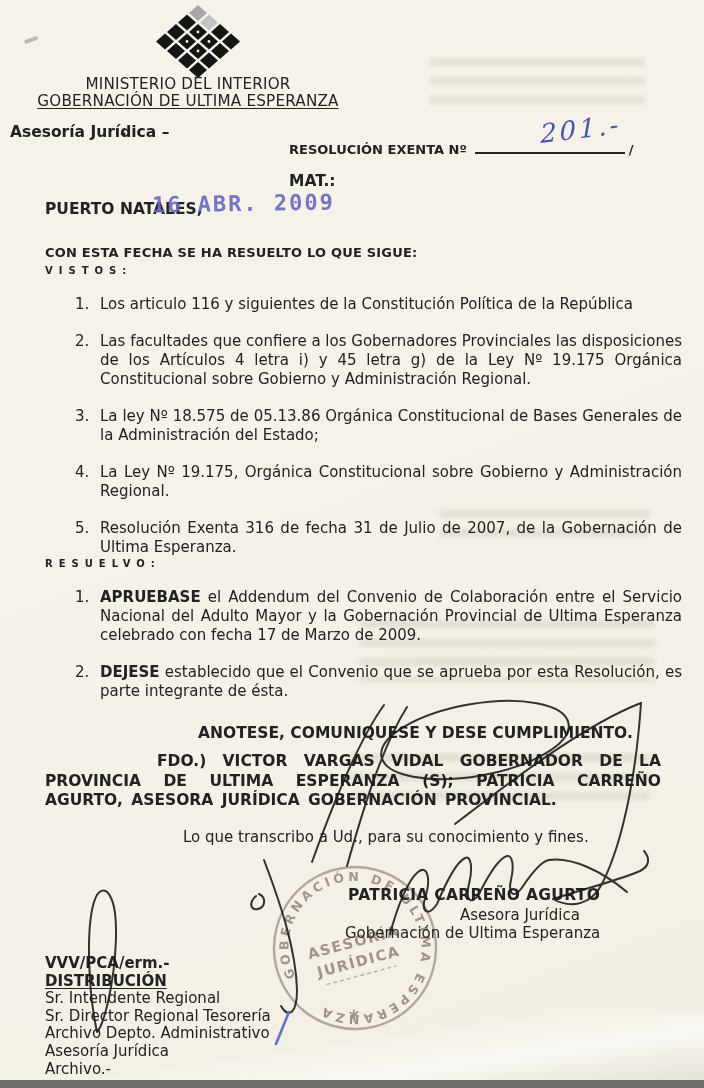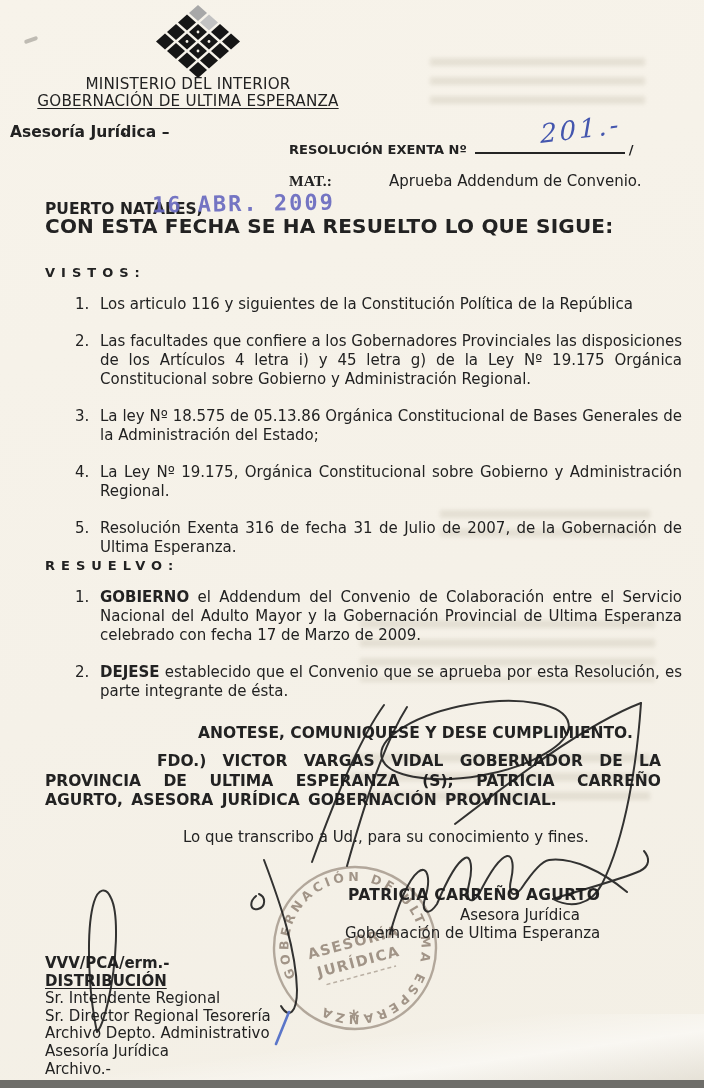--- a/index.html
+++ b/index.html
@@ -13,27 +13,27 @@
   
   .hdr{left:10px; top:76px; width:356px; text-align:center; font-size:15.2px; line-height:17px; letter-spacing:.2px;}
   .hdr .u{text-decoration:underline; text-underline-offset:2px;}
   .hdr-dash{left:120px; top:124px; font-weight:bold;}
   .hdr-dept{left:10px; top:123px; width:356px; text-align:left; font-weight:bold; font-size:15.5px;}
   
   .resline{left:289px; top:138px; font-weight:bold; font-size:13px; white-space:nowrap;}
   .blank{display:inline-block; width:150px; border-bottom:2px solid #242424; height:14px; margin:0 4px 0 8px;}
   .hand{left:540px; top:114px; font-family:"DejaVu Serif","Liberation Serif",serif; font-style:italic;
         font-size:26px; color:#4456ae; transform:rotate(-7deg) skewX(-6deg); letter-spacing:3px;}
-  .matlab{left:289px; top:172px; font-weight:bold; font-size:15.5px;font-family:Liberation Serif, serif;}
+  .matlab{left:289px; top:172px; font-weight:bold; font-size:15.5px;}
   .matval{left:389px; top:172px; font-size:15px;}
   .city{left:45px; top:200px; font-weight:bold; font-size:15.5px;}
   .datestamp{left:152px; top:191px; font-family:"DejaVu Sans Mono","Liberation Mono",monospace;
              font-size:22px; font-weight:bold; color:#6a6bc0; letter-spacing:2px; transform:rotate(-1deg); opacity:.92;}
-  .intro{left:45px; top:214px; font-weight:bold; font-size:20px; letter-spacing:.2px;}
-  .sect{font-weight:bold; font-size:13px; letter-spacing:6px;}
+  .intro{left:45px; top:245px; font-weight:bold; font-size:13px; letter-spacing:.2px;}
+  .sect{font-weight:bold; font-size:10px; letter-spacing:6px;}
   .vistos-t{left:45px; top:265px;}
   .resuelvo-t{left:45px; top:558px;}
   ol.doclist{margin:0; padding:0 0 0 22px; line-height:19px;}
   ol.doclist li{margin-bottom:18px; padding-left:6px; text-align:justify;}
   .vistos-l{left:72px; top:295px; width:588px;}
   .resuelvo-l{left:72px; top:588px; width:588px;}
   .order{left:198px; top:724px; font-weight:bold; font-size:15.5px;}
   .fdo{left:45px; top:752px; width:616px; font-weight:bold; font-size:15.5px;
        line-height:19.5px; text-align:justify; text-indent:112px; word-spacing:3px;}
   .transcribe{left:183px; top:828px; font-size:15px;}
@@ -92,39 +92,38 @@
     <div>MINISTERIO DEL INTERIOR</div>
     <div class="u">GOBERNACIÓN DE ULTIMA ESPERANZA</div>
   </div>
   <div class="abs hdr-dash">-</div>
   <div class="abs hdr-dept">Asesoría Jurídica –</div>
 
   <div class="abs resline"><span>RESOLUCIÓN EXENTA Nº</span><span class="blank"></span><span>/</span></div>
   <div class="abs hand">201.-</div>
 
   <div class="abs matlab">MAT.:</div>
-  <div class="abs matval">Aprueba Addendum de Convenio.</div>
 
   <div class="abs city">PUERTO NATALES,</div>
   <div class="abs datestamp">16 ABR. 2009</div>
 
   <div class="abs intro">CON ESTA FECHA SE HA RESUELTO LO QUE SIGUE:</div>
 
   <div class="abs sect vistos-t">VISTOS:</div>
   <ol class="abs doclist vistos-l">
     <li>Los articulo 116 y siguientes de la Constitución Política de la República</li>
     <li>Las facultades que confiere a los Gobernadores Provinciales las disposiciones de los Artículos 4 letra i) y 45 letra g) de la Ley Nº 19.175 Orgánica Constitucional sobre Gobierno y Administración Regional.</li>
     <li>La ley Nº 18.575 de 05.13.86 Orgánica Constitucional de Bases Generales de la Administración del Estado;</li>
     <li>La Ley Nº 19.175, Orgánica Constitucional sobre Gobierno y Administración Regional.</li>
     <li>Resolución Exenta 316 de fecha 31 de Julio de 2007, de la Gobernación de Ultima Esperanza.</li>
   </ol>
 
   <div class="abs sect resuelvo-t">RESUELVO:</div>
   <ol class="abs doclist resuelvo-l">
-    <li><b>GOBIERNO</b><span> el Addendum del Convenio de Colaboración entre el Servicio Nacional del Adulto Mayor y la Gobernación Provincial de Ultima Esperanza celebrado con fecha 17 de Marzo de 2009.</span></li>
+    <li><b>APRUEBASE</b><span> el Addendum del Convenio de Colaboración entre el Servicio Nacional del Adulto Mayor y la Gobernación Provincial de Ultima Esperanza celebrado con fecha 17 de Marzo de 2009.</span></li>
     <li><b>DEJESE</b><span> establecido que el Convenio que se aprueba por esta Resolución, es parte integrante de ésta.</span></li>
   </ol>
 
   <div class="abs order">ANOTESE, COMUNIQUESE Y DESE CUMPLIMIENTO.</div>
   <div class="abs fdo">FDO.) VICTOR VARGAS VIDAL GOBERNADOR DE LA PROVINCIA DE ULTIMA ESPERANZA (S); PATRICIA CARREÑO AGURTO, ASESORA JURÍDICA GOBERNACIÓN PROVINCIAL.</div>
   <div class="abs transcribe">Lo que transcribo a Ud., para su conocimiento y fines.</div>
 
   <svg class="abs" style="left:256px;top:852px;opacity:.8;" width="200" height="200" viewBox="0 0 200 200">
     <defs>
       <path id="ringpath" d="M 37,118.6 A 66 66 0 1 1 161,73.4 A 66 66 0 1 1 37,118.6"></path>

